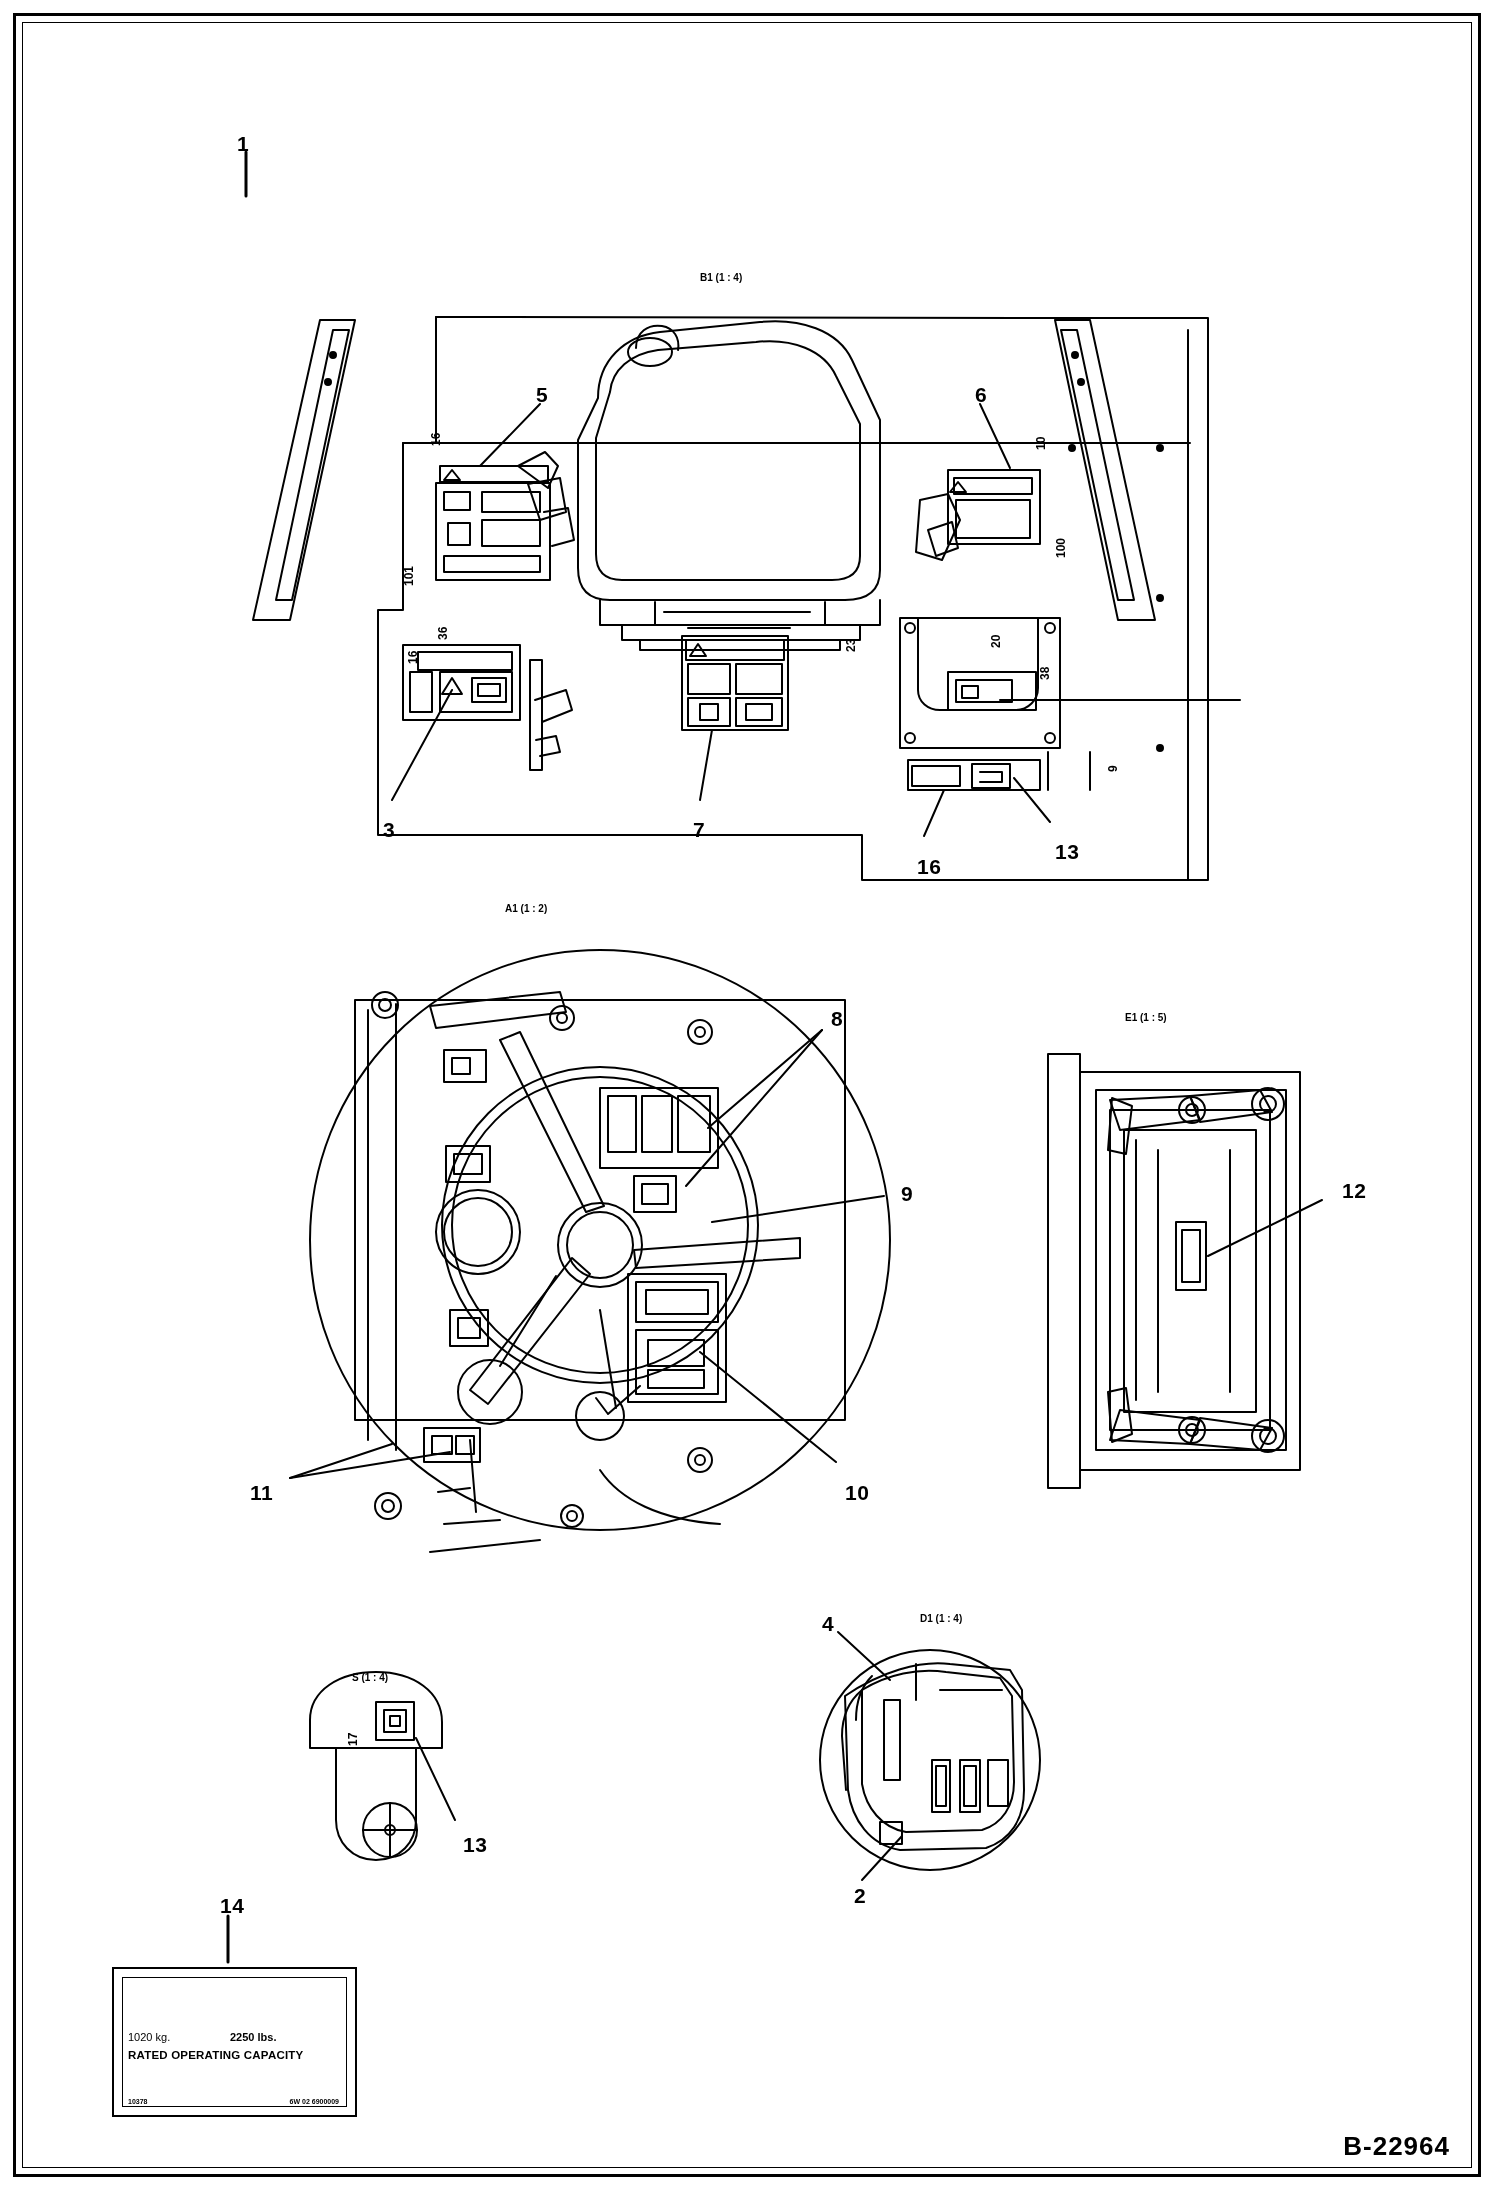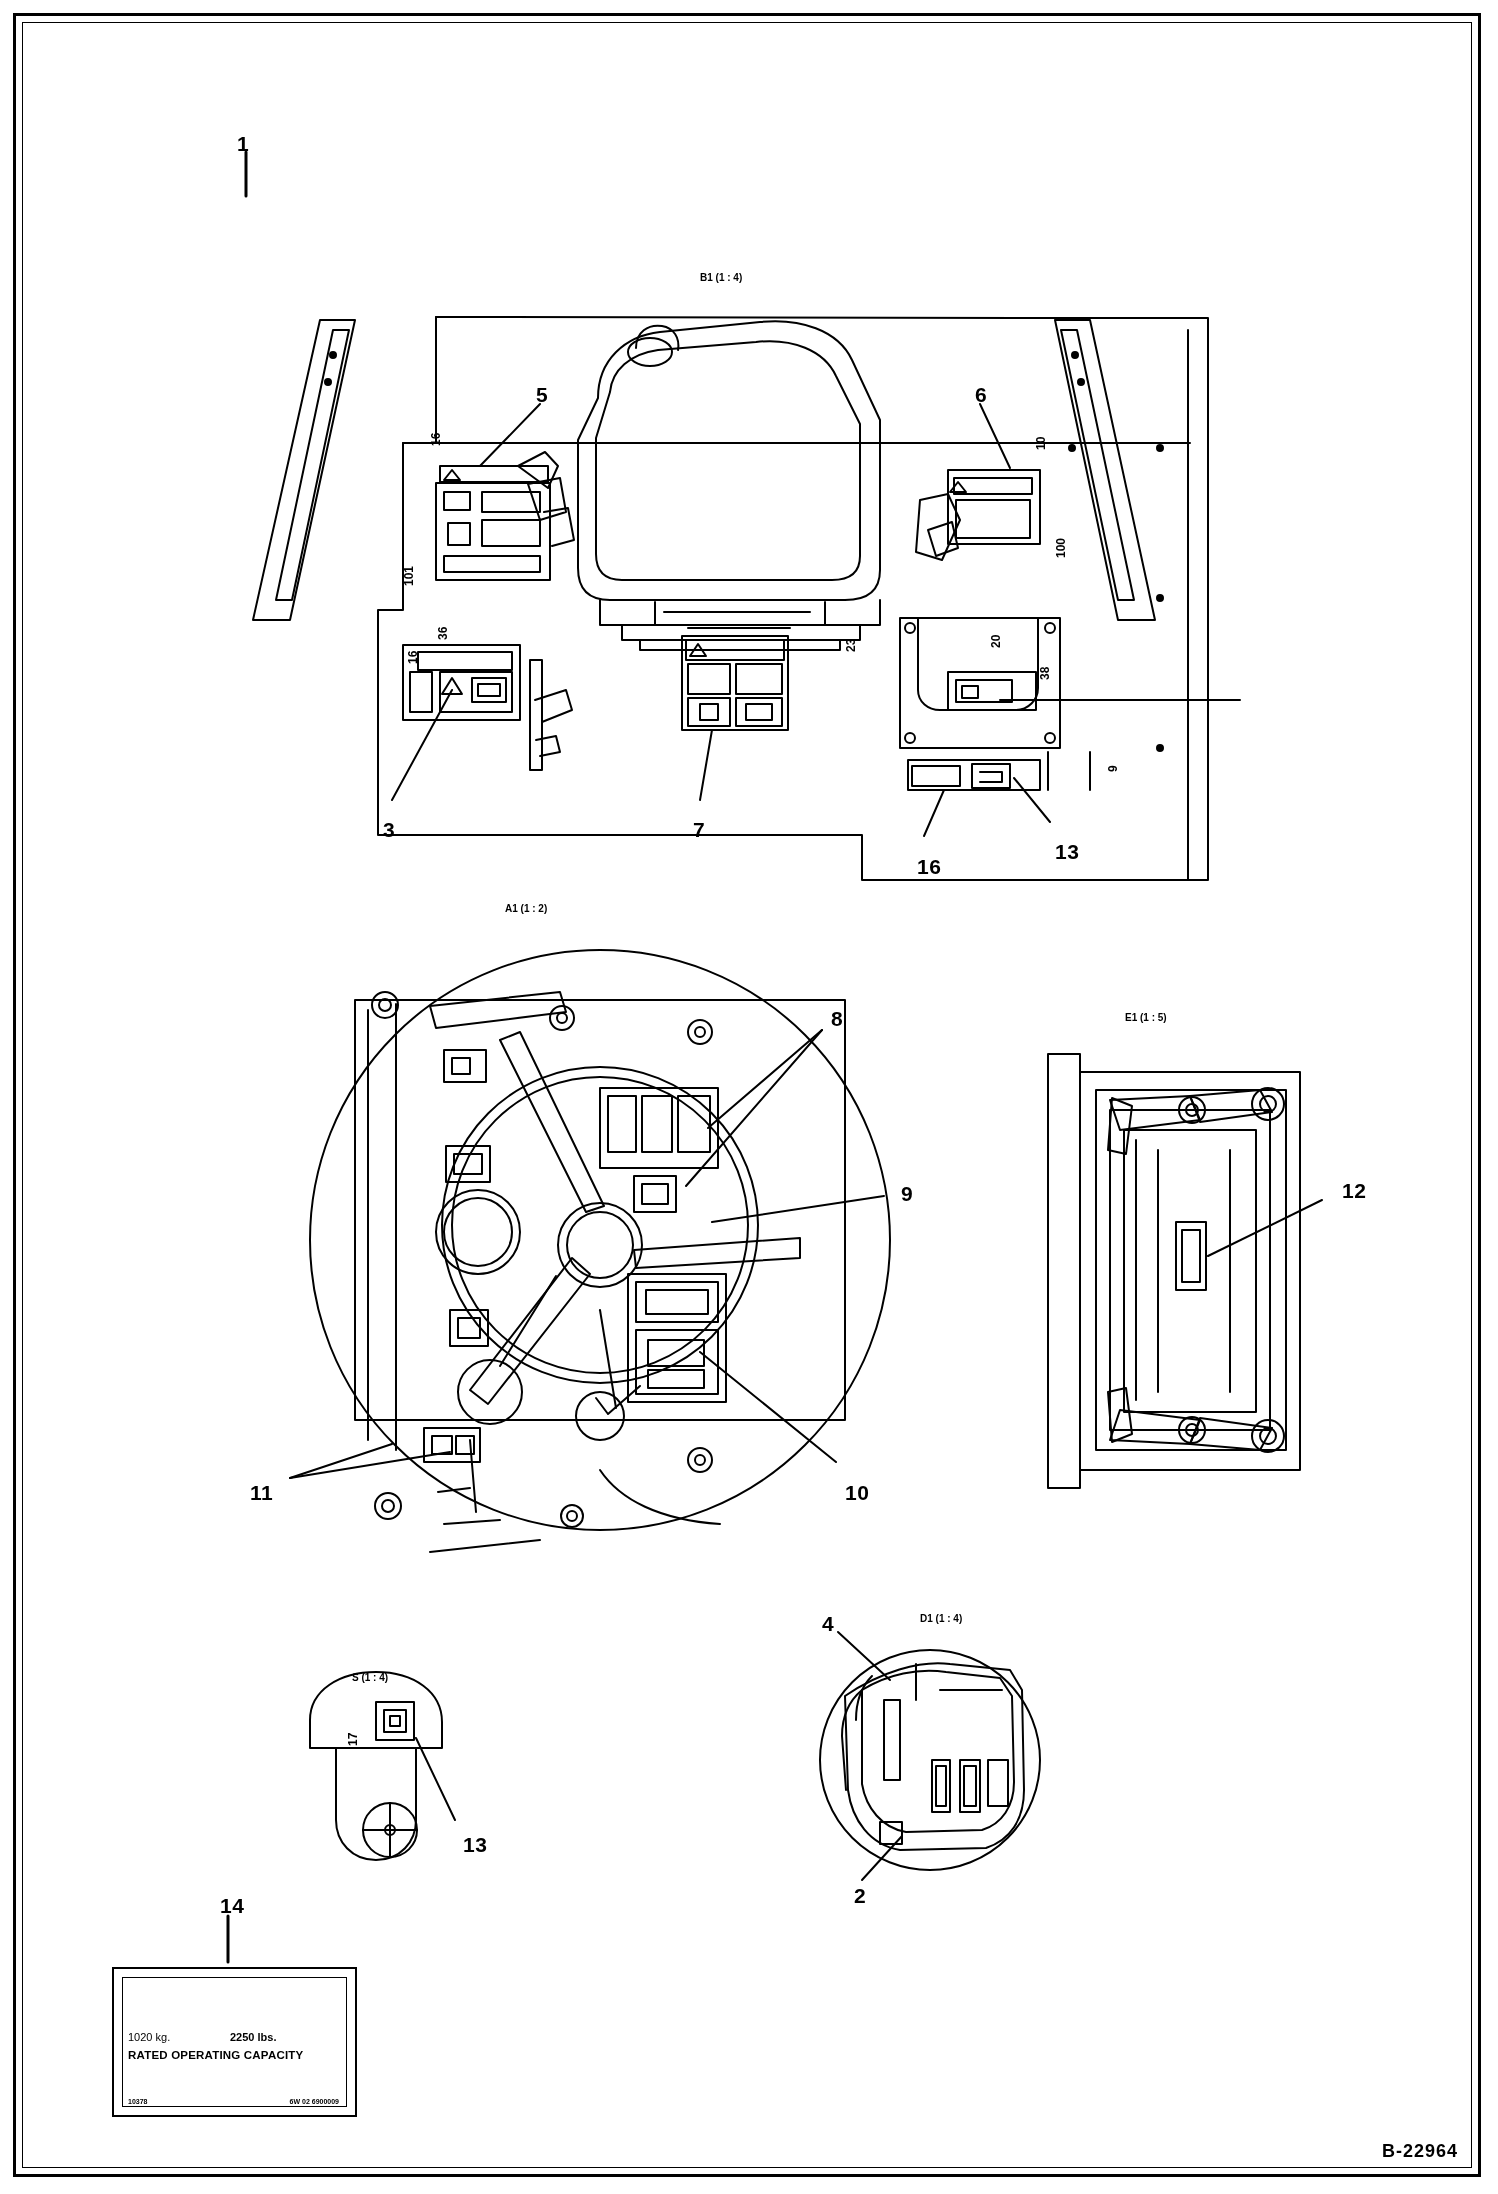--- a/index.html
+++ b/index.html
@@ -47,23 +47,23 @@
   }
   .viewlabel {
     position: absolute;
     font-size: 10px;
     font-weight: bold;
     color: #000;
     font-family: "Liberation Sans", sans-serif;
   }
   .drawing-no {
     position: absolute;
-    right: 40px;
+    right: 48px;
     bottom: 32px;
-    font-size: 18px;
+    font-size: 26px;
     font-weight: bold;
     letter-spacing: 1px;
   }
   svg.art {
     position: absolute;
     left: 0; top: 0;
     width: 1498px;
     height: 2194px;
     pointer-events: none;
   }

